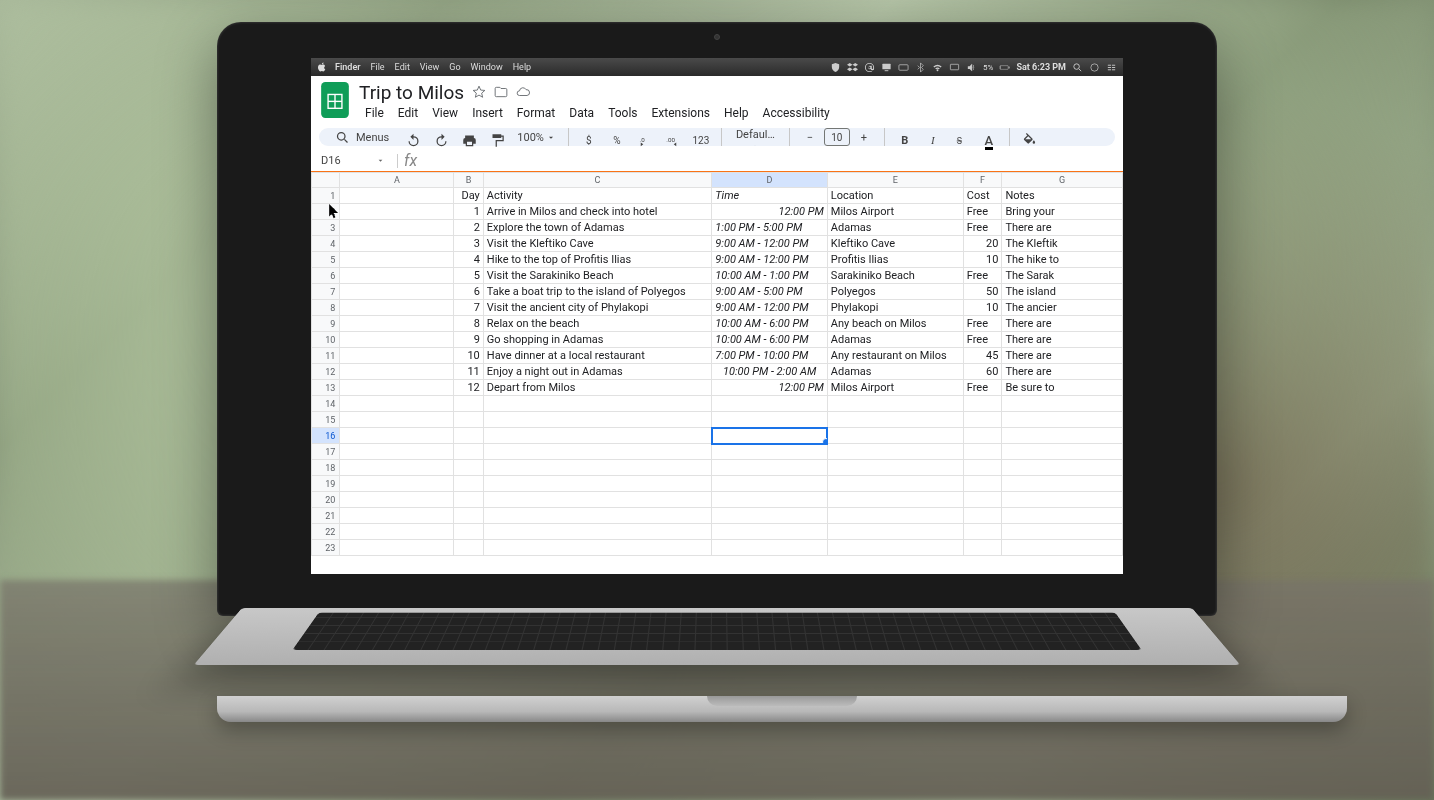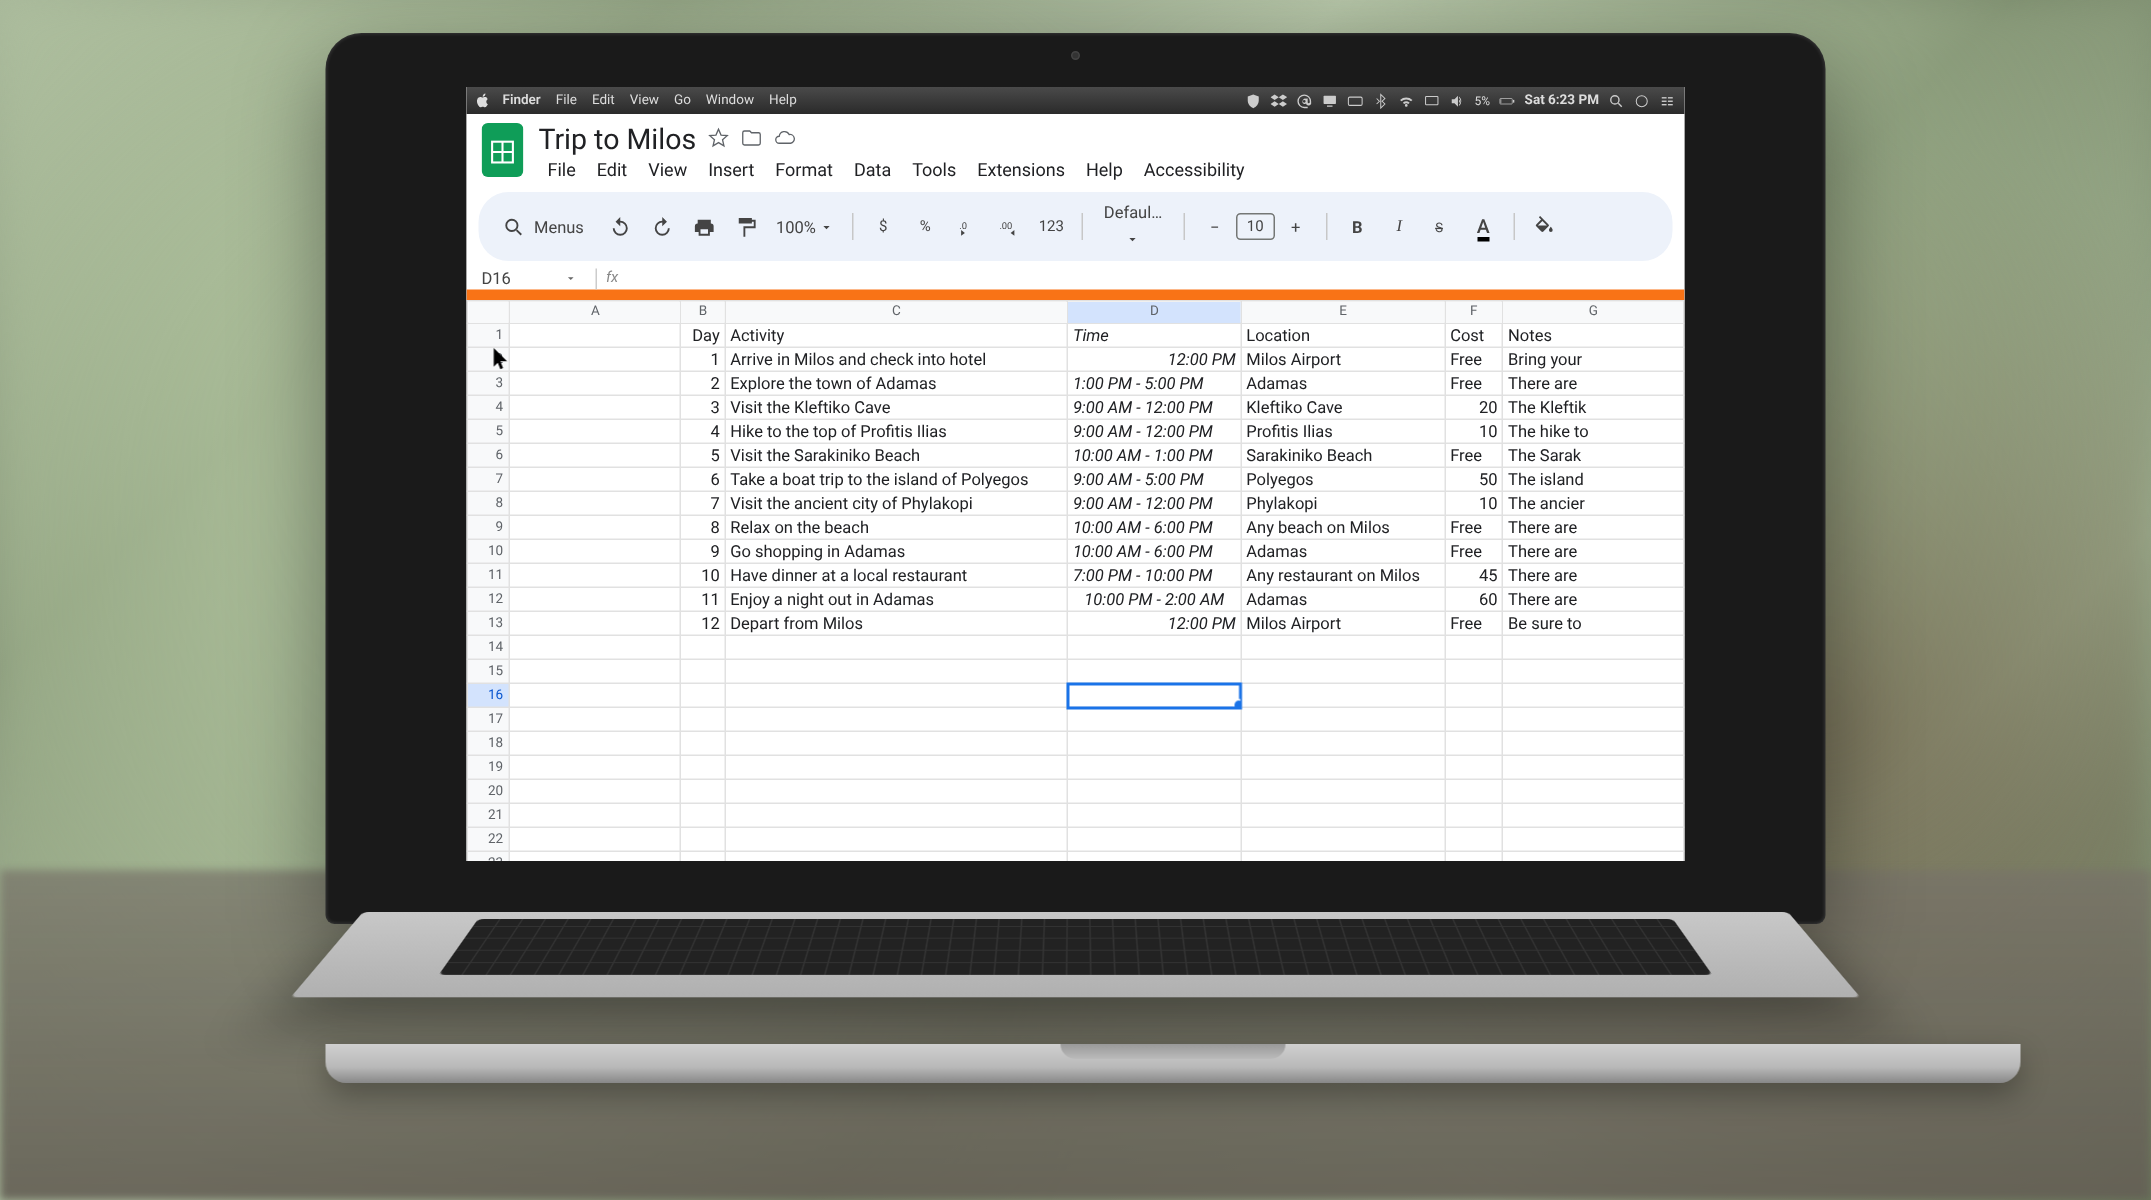--- a/index.html
+++ b/index.html
@@ -18,36 +18,36 @@
 .mac-menubar .battery { font-size:8px; }
 .sheets-app { background:#fff; height:calc(100% - 18px); display:flex; flex-direction:column; }
 .doc-header { display:flex; align-items:flex-start; padding:6px 10px 0 10px; gap:10px; }
 .sheets-logo { width:28px; height:36px; }
 .doc-titlearea { flex:1; }
 .doc-title-row { display:flex; align-items:center; gap:8px; height:20px; }
 .doc-title { font-size:19px; color:#202124; font-weight:400; }
 .doc-title-row svg { width:14px; height:14px; fill:#5f6368; }
 .app-menus { display:flex; gap:2px; font-size:12px; color:#202124; margin-top:2px; }
 .app-menus .m { padding:2px 6px; border-radius:3px; cursor:pointer; }
-.toolbar { margin:6px 8px 4px 8px; background:#edf2fa; border-radius:20px; height:46px; display:flex; align-items:center; padding:0 8px; gap:4px; font-size:11px; color:#444; }
+.toolbar { margin:6px 8px 4px 8px; background:#edf2fa; border-radius:20px; height:18px; display:flex; padding:0 8px; gap:4px; font-size:11px; color:#444; }
 .toolbar .search-menus { display:flex; align-items:center; gap:6px; background:transparent; padding:2px 8px; border-radius:14px; }
 .toolbar .sep { width:1px; height:18px; background:#c7c7c7; margin:0 4px; }
 .toolbar .tbtn { width:24px; height:24px; display:flex; align-items:center; justify-content:center; border-radius:4px; cursor:pointer; }
 .toolbar svg { width:15px; height:15px; fill:#444; }
 .toolbar .zoom { display:flex; align-items:center; gap:2px; padding:0 4px; }
 .toolbar .font-sel { display:flex; align-items:center; gap:4px; padding:0 6px;flex-direction:column; }
 .toolbar .fontsize { display:flex; align-items:center; gap:2px; }
 .toolbar .fontsize .box { border:1px solid #747775; border-radius:3px; width:26px; height:18px; display:flex; align-items:center; justify-content:center; font-size:10px; }
 .toolbar .small-text { font-size:10px; }
 .toolbar .color-A { position:relative; font-weight:500; font-size:13px; color:#444; }
 .toolbar .color-A::after { content:""; position:absolute; bottom:-2px; left:0; right:0; height:3px; background:#000; }
-.namebox-row { height:22px; display:flex; align-items:center; border-bottom:7px solid #f97316; padding:0 10px; font-size:11px; color:#444; }
+.namebox-row { height:22px; display:flex; align-items:center; border-bottom:1px solid #f97316; padding:0 10px; font-size:11px; color:#444; }
 .namebox { width:70px; display:flex; align-items:center; justify-content:space-between; padding-right:6px; }
 .namebox-row .vsep { width:1px; height:14px; background:#ccc; margin:0 6px; }
-.fx { font-style:italic; color:#888; font-size:10px; }
+.fx { font-style:italic; color:#888; font-size:16px; }
 .grid-area { flex:1; overflow:hidden; position:relative; font-size:11px; color:#202124; }
 .grid-table { border-collapse:collapse; table-layout:fixed; }
 .grid-table th,.grid-table td { border:1px solid #e1e1e1; height:16px; overflow:hidden; white-space:nowrap; padding:0 3px; }
 .grid-table thead th { background:#f8f9fa; font-weight:400; font-size:9px; color:#5f6368; text-align:center; height:15px; position:sticky; top:0; }
 .grid-table thead th:first-child { width:30px; }
 .grid-table tbody th { background:#f8f9fa; font-weight:400; font-size:9px; color:#5f6368; text-align:right; padding-right:4px; width:30px; }
 .col-A{width:130px;} .col-B{width:30px;text-align:right;} .col-C{width:232px;} .col-D{width:118px;} .col-E{width:138px;} .col-F{width:40px;} .col-G{width:130px;}
 td.col-B { text-align:right; }
 td.col-D { text-align:left;font-style:italic; }
 td.col-F.num { text-align:right; }

